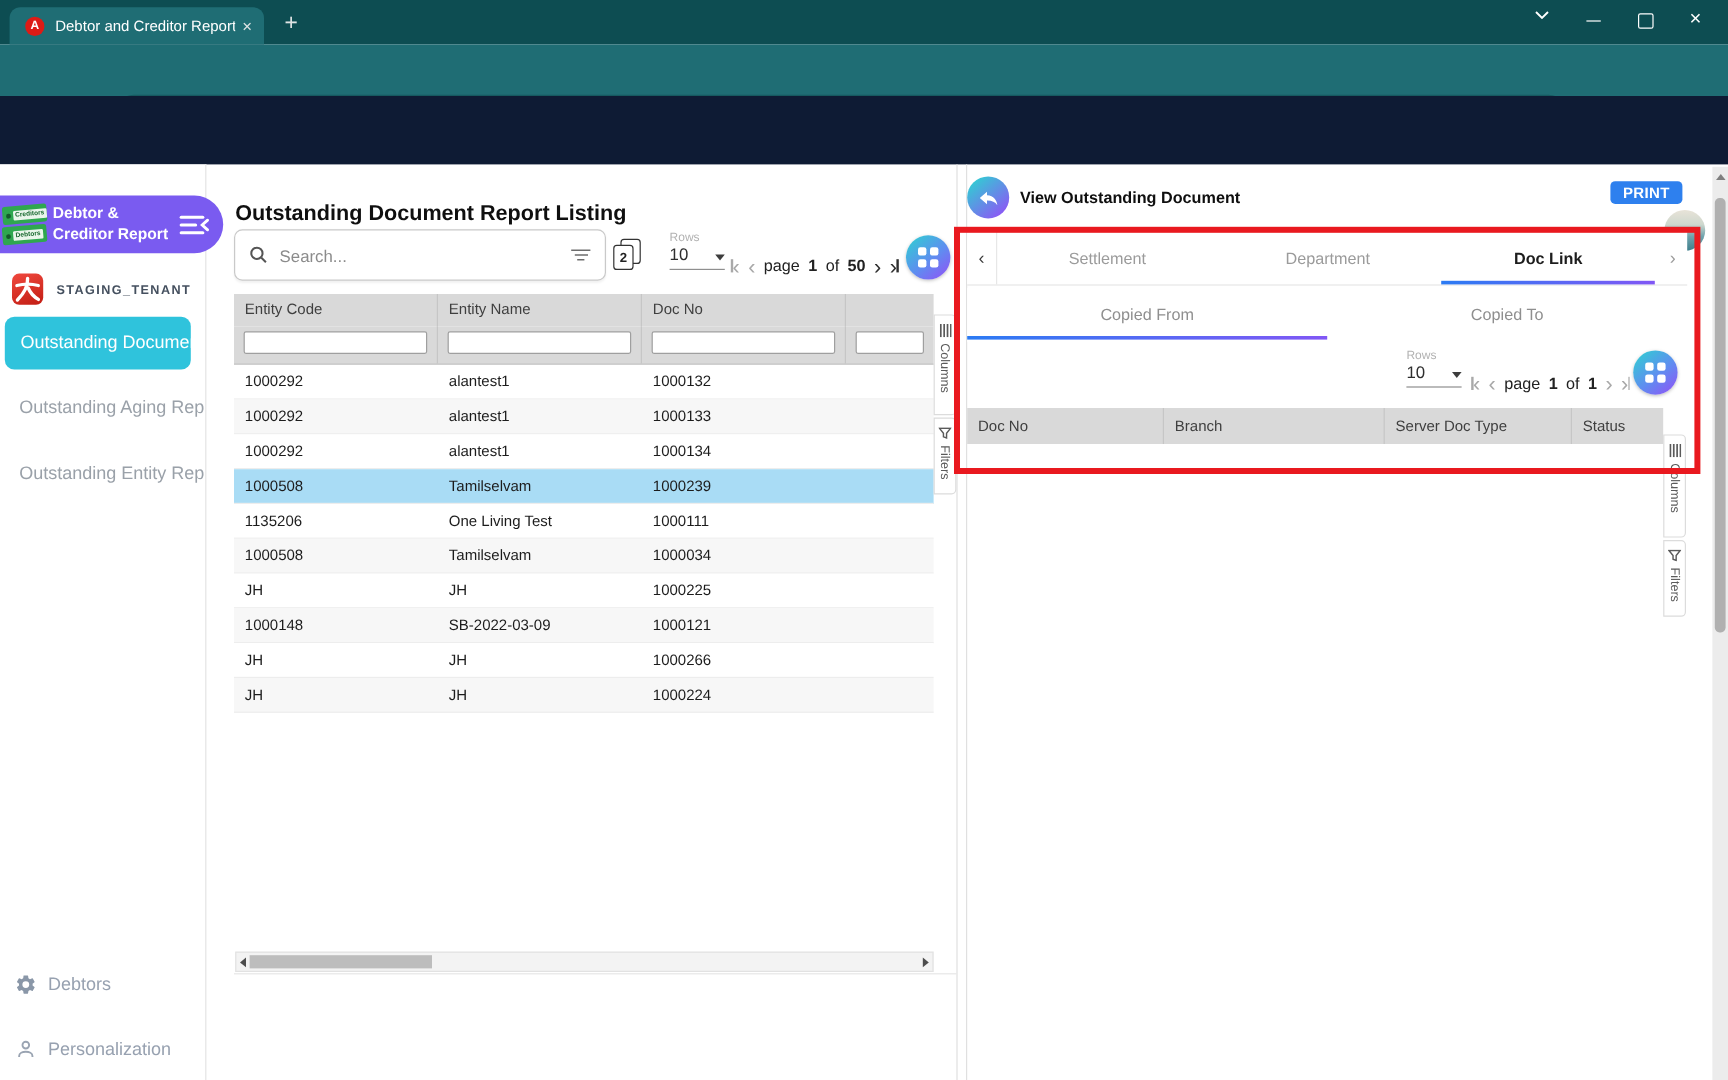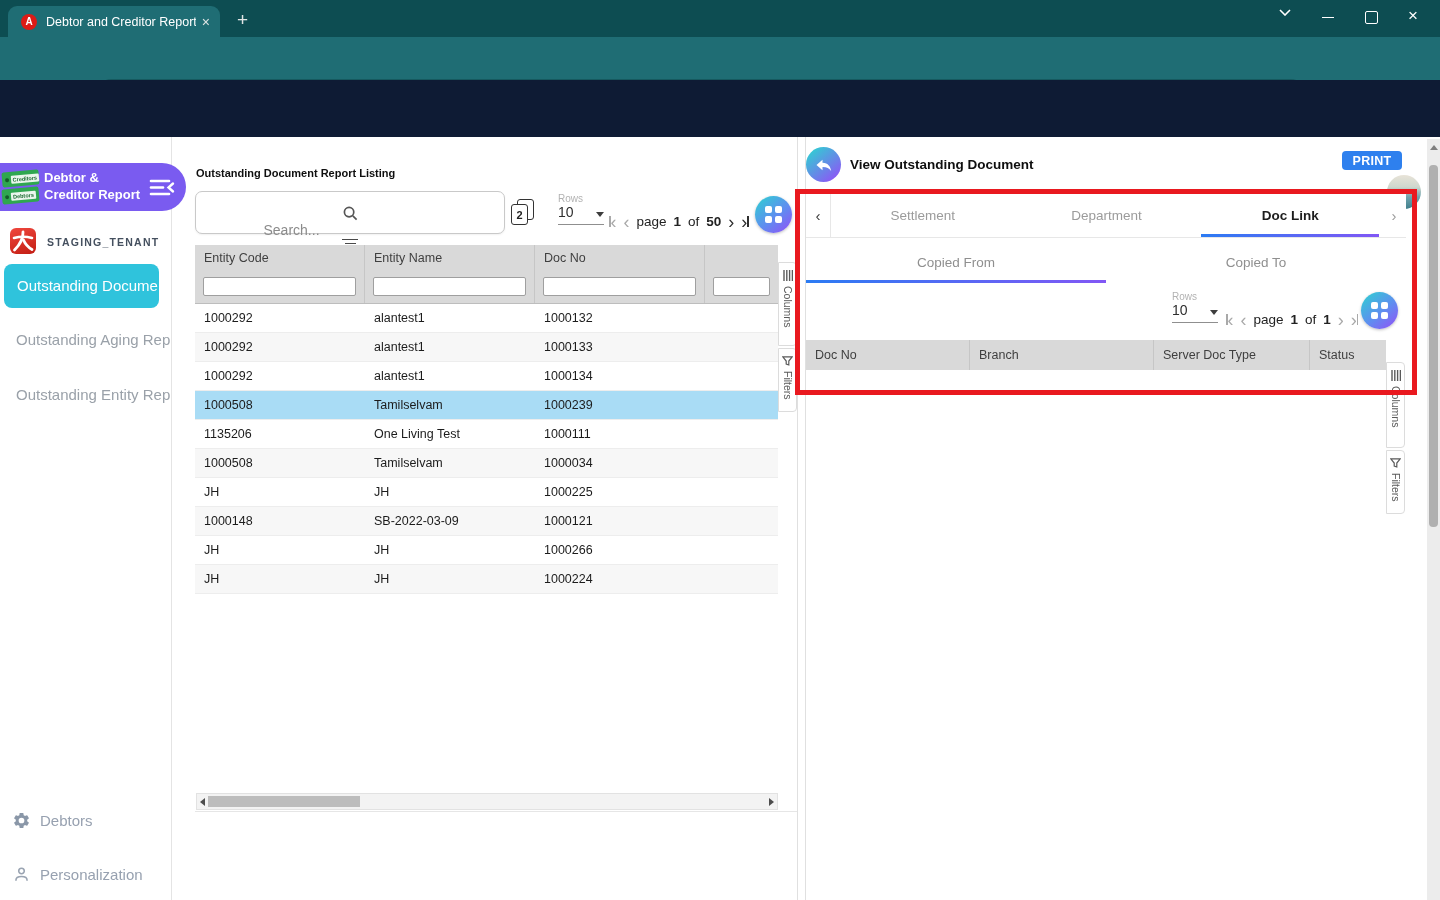--- a/index.html
+++ b/index.html
@@ -57,23 +57,23 @@
     color:#fff;font-size:15px;line-height:44px;padding-left:13px;box-sizing:border-box;
     white-space:nowrap;overflow:hidden;}
   .nav-item{left:16px;width:154px;color:#9aa1a9;font-size:15px;white-space:nowrap;overflow:hidden;}
   .nav-aging{top:331px;}
   .nav-entity{top:386px;}
   .foot-row{left:12px;display:flex;align-items:center;gap:9px;color:#97a1b0;font-size:15px;}
   .foot-settings{top:811px;}
   .foot-person{top:865px;}
 
   
-  .list-title{left:196px;top:167px;font-size:11px;font-weight:600;color:#0f0f0f;}
+  .list-title{left:196px;top:167px;font-size:18px;font-weight:600;color:#0f0f0f;}
   .searchbox{left:195px;top:191px;width:310px;height:43px;border:1px solid #c9c9c9;border-radius:7px;
-    background:#fff;box-sizing:border-box;display:flex;align-items:center;padding:14px 12px;box-shadow:0 1px 2px rgba(0,0,0,.06);flex-direction:column;}
+    background:#fff;box-sizing:border-box;display:flex;align-items:center;padding:4px 12px;box-shadow:0 1px 2px rgba(0,0,0,.06);}
   .searchbox input{border:none;outline:none;flex:1;font-size:14px;color:#333;margin-left:8px;
     font-family:inherit;background:transparent;}
   .searchbox input::placeholder{color:#8b8b8b;}
   .filter-list{display:flex;flex-direction:column;align-items:center;gap:3px;}
   .filter-list i{display:block;height:0;border-top:1.7px solid #4a4a4a;}
   .pages-icon{left:511px;top:199px;width:26px;height:28px;}
   .pages-back{position:absolute;left:6px;top:0;width:15px;height:19px;border:1.6px solid #333;border-radius:3px;}
   .pages-front{position:absolute;left:0;top:5px;width:15px;height:19px;border:1.6px solid #333;border-radius:3px;
     background:#fff;display:flex;align-items:center;justify-content:center;font-size:11px;font-weight:bold;color:#222;}
   .rows-label{font-size:10px;color:#b2b2b2;}

